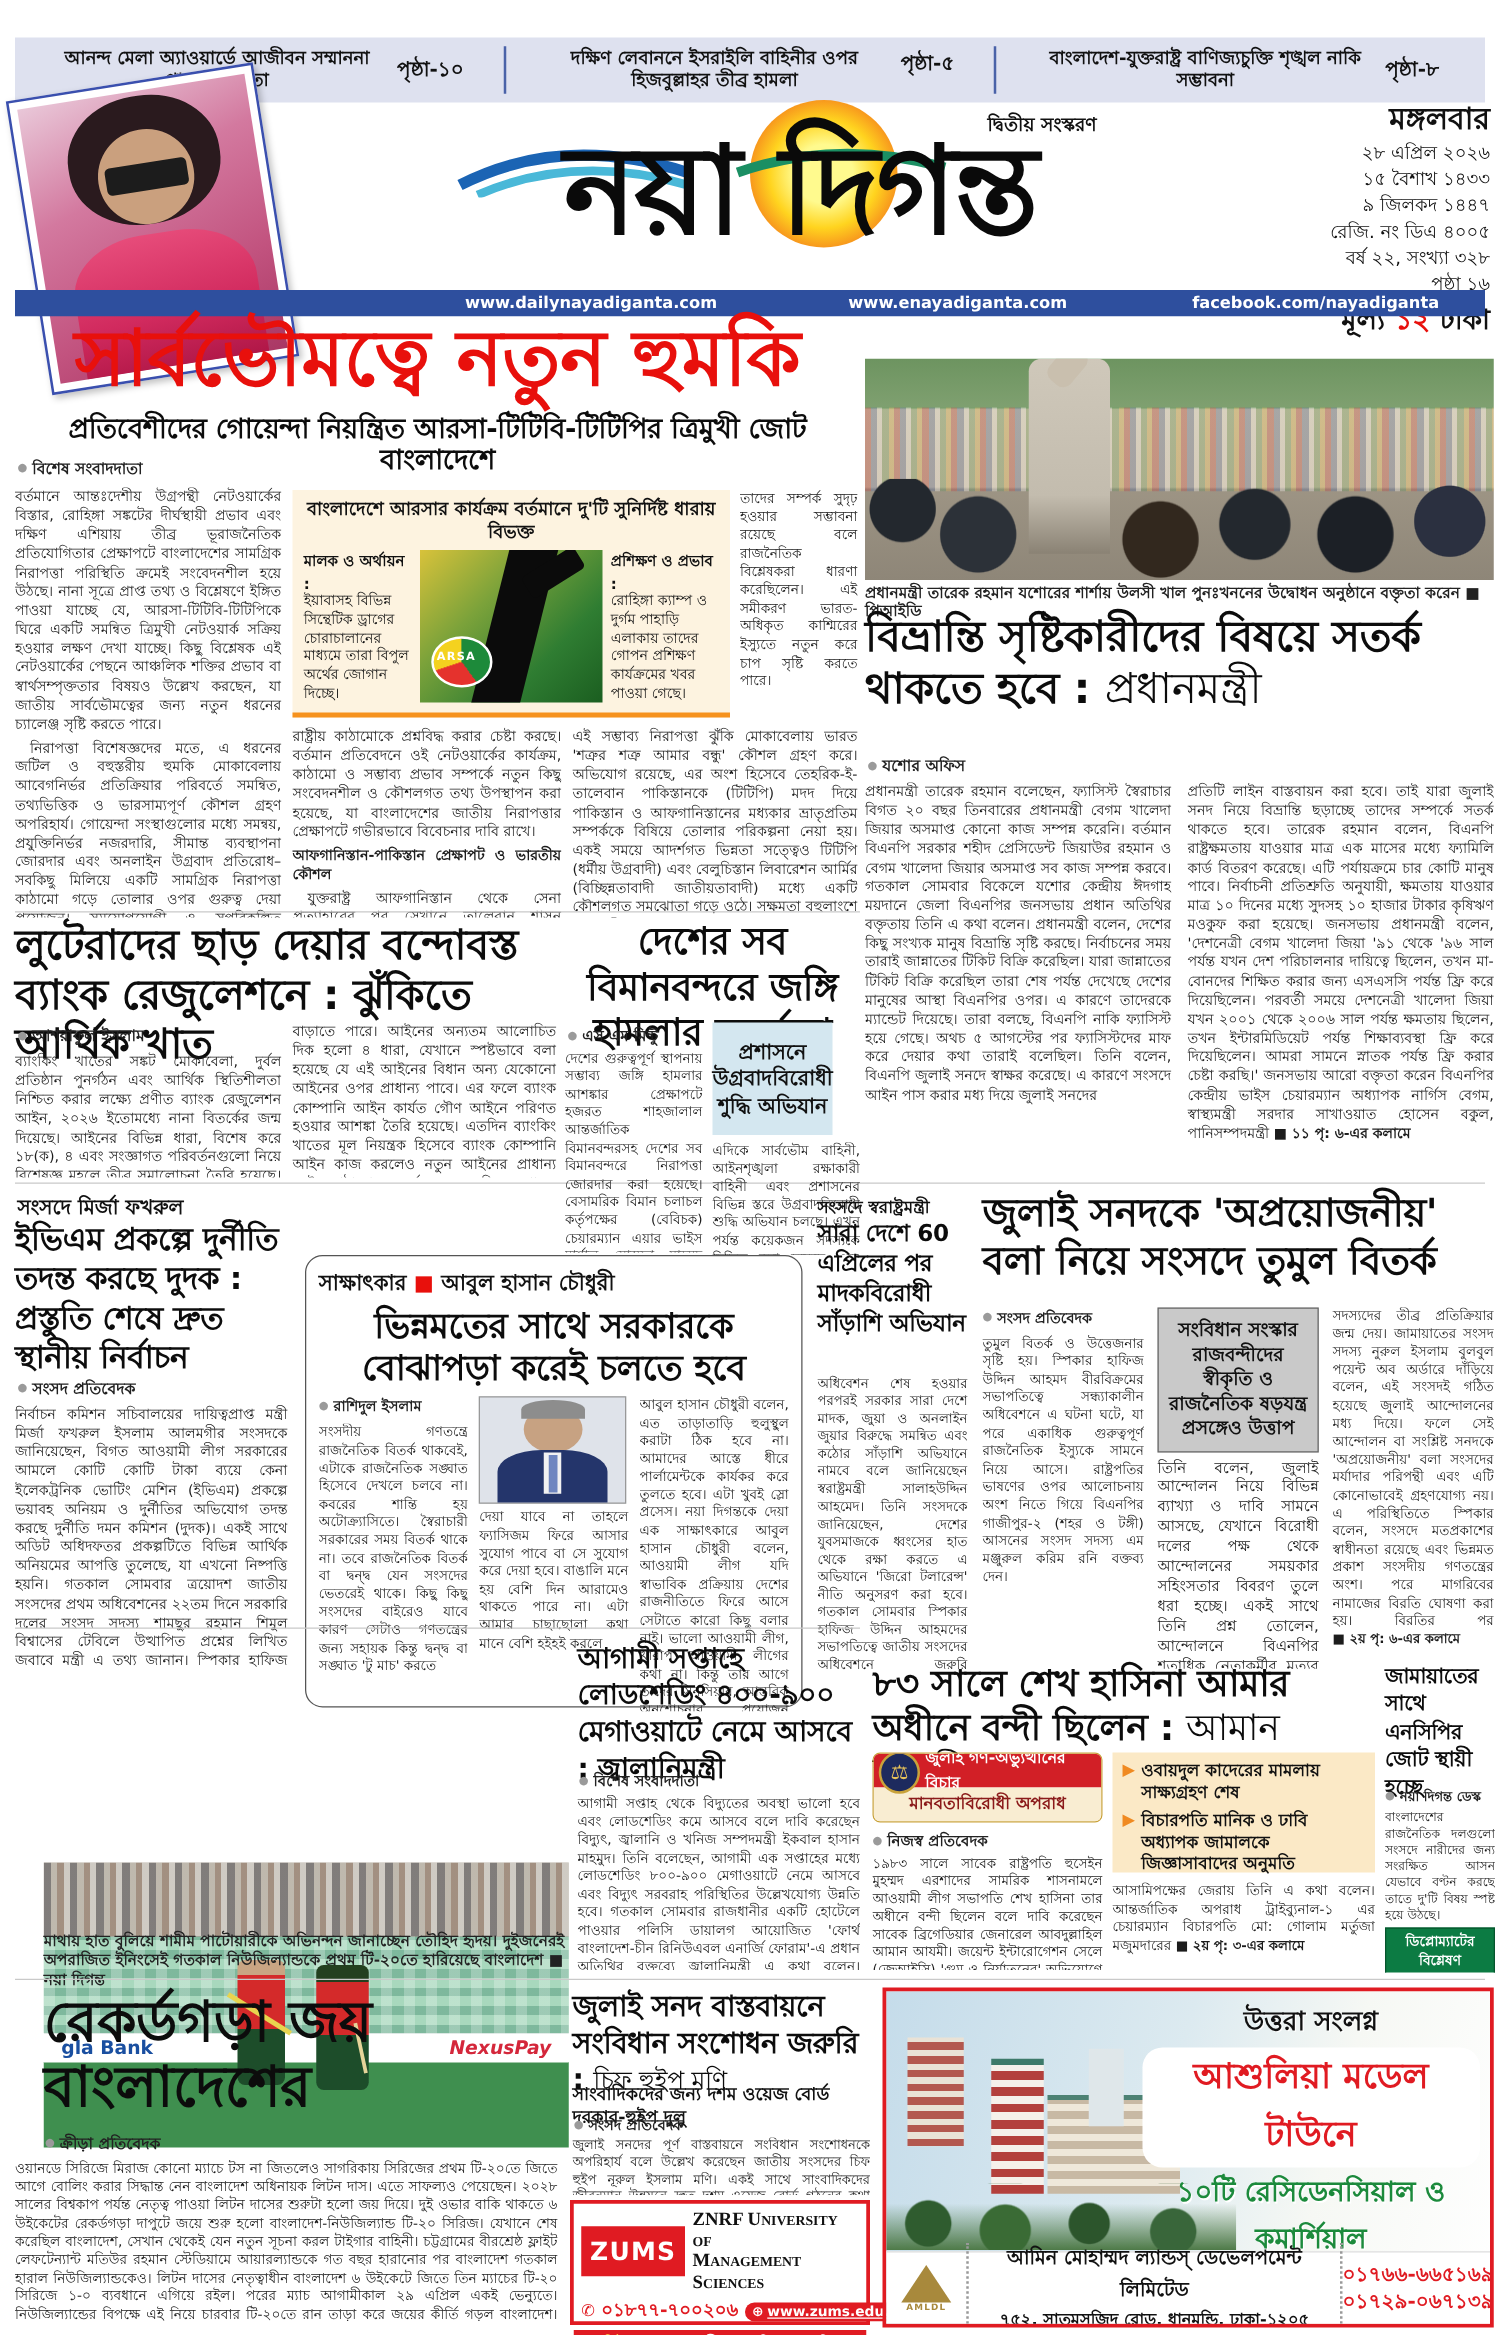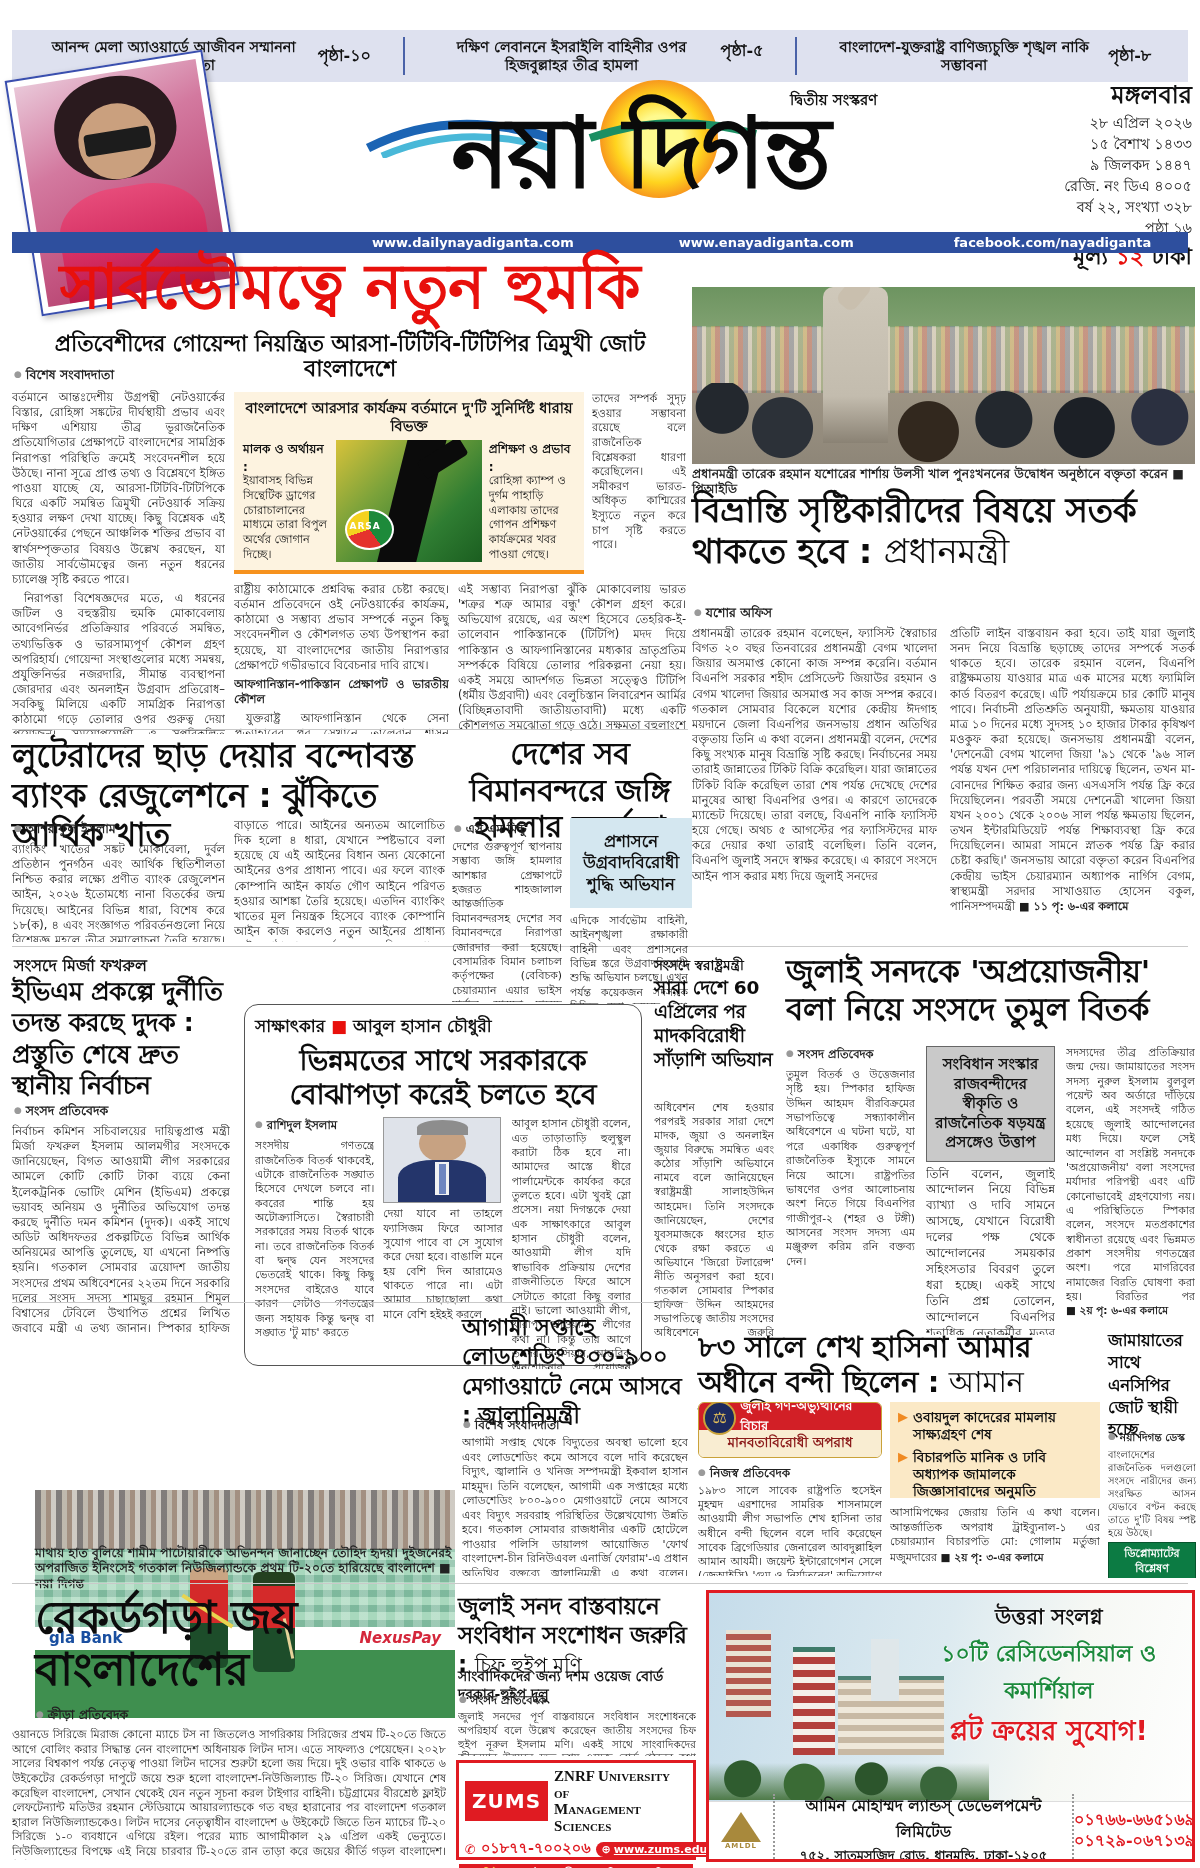--- a/index.html
+++ b/index.html
@@ -143,21 +143,21 @@
 <div class="abs rule" style="left:12px;top:946px;width:1176px;height:1px"></div>
 
 <div class="abs hl" style="left:12px;top:736px;width:432px;font-size:33px;line-height:1.2">লুটেরাদের ছাড় দেয়ার বন্দোবস্ত ব্যাংক রেজুলেশনে : ঝুঁকিতে আর্থিক খাত</div>
 <div class="abs byline" style="left:14px;top:820px"><span class="dot">●</span><span>আশরাফুল ইসলাম</span></div>
 <div class="abs body-txt" style="left:12px;top:842px;width:213px;height:100px">ব্যাংকিং খাতের সঙ্কট মোকাবেলা, দুর্বল প্রতিষ্ঠান পুনর্গঠন এবং আর্থিক স্থিতিশীলতা নিশ্চিত করার লক্ষ্যে প্রণীত ব্যাংক রেজুলেশন আইন, ২০২৬ ইতোমধ্যে নানা বিতর্কের জন্ম দিয়েছে। আইনের বিভিন্ন ধারা, বিশেষ করে ১৮(ক), ৪ এবং সংজ্ঞাগত পরিবর্তনগুলো নিয়ে বিশেষজ্ঞ মহলে তীব্র সমালোচনা তৈরি হয়েছে। অনেকের মতে, এই আইন কাঙ্ক্ষিত সংস্কারের পরিবর্তে ব্যাংক খাতে শিথিলতা, দায়মুক্তি এবং নৈতিক ঝুঁকি</div>
 <div class="abs body-txt" style="left:234px;top:818px;width:211px;height:124px"><span>বাড়াতে পারে। আইনের অন্যতম আলোচিত দিক হলো ৪ ধারা, যেখানে স্পষ্টভাবে বলা হয়েছে যে এই আইনের বিধান অন্য যেকোনো আইনের ওপর প্রাধান্য পাবে। এর ফলে ব্যাংক কোম্পানি আইন কার্যত গৌণ আইনে পরিণত হওয়ার আশঙ্কা তৈরি হয়েছে। এতদিন ব্যাংকিং খাতের মূল নিয়ন্ত্রক হিসেবে ব্যাংক কোম্পানি আইন কাজ করলেও নতুন আইনের প্রাধান্য সেই কাঠামোকে দুর্বল করে দিতে পারে। আইনের এই ভাষাগত প্রাধান্য ভবিষ্যতে</span> </div>
 
 <div class="abs hl" style="left:452px;top:736px;width:236px;font-size:30px;line-height:1.22;text-align:center">দেশের সব বিমানবন্দরে জঙ্গি হামলার সতর্কতা</div>
 <div class="abs byline" style="left:454px;top:820px;font-size:12px"><span class="dot">●</span><span>এস এম মিন্টু</span></div>
 <div class="abs body-txt" style="left:452px;top:840px;width:110px;height:162px;font-size:10.8px">দেশের গুরুত্বপূর্ণ স্থাপনায় সম্ভাব্য জঙ্গি হামলার আশঙ্কার প্রেক্ষাপটে হজরত শাহজালাল আন্তর্জাতিক বিমানবন্দরসহ দেশের সব বিমানবন্দরে নিরাপত্তা জোরদার করা হয়েছে। বেসামরিক বিমান চলাচল কর্তৃপক্ষের (বেবিচক) চেয়ারম্যান এয়ার ভাইস মার্শাল মোস্তফা মাহমুদ সিদ্দিক গতকাল বিষয়টি নিশ্চিত করেছেন। তিনি জানান, বিমানবন্দরগুলো সবসময়ই নিরাপত্তা বলয়ের মধ্যে থাকে; তবে পুলিশ সদর দফতরের সতর্কবার্তার পর নিরাপত্তাব্যবস্থা আরো জোরদার করা হয়েছে।</div>
-<div class="abs" style="left:570px;top:818px;width:122px;height:90px;background:#d4e7f0;font-size:16.5px;font-weight:800;text-align:center;display:flex;align-items:center;justify-content:center;line-height:1.3;padding:4px">প্রশাসনে উগ্রবাদবিরোধী শ‍ুদ্ধি অভিযান</div>
+<div class="abs" style="left:570px;top:818px;width:96px;height:90px;background:#d4e7f0;font-size:16.5px;font-weight:800;text-align:center;display:flex;align-items:center;justify-content:center;line-height:1.3;padding:4px">প্রশাসনে উগ্রবাদবিরোধী শ‍ুদ্ধি অভিযান</div>
 <div class="abs body-txt" style="left:570px;top:914px;width:118px;height:90px;font-size:10.8px"><span>এদিকে সার্বভৌম বাহিনী, আইনশৃঙ্খলা রক্ষাকারী বাহিনী এবং প্রশাসনের বিভিন্ন স্তরে উগ্রবাদবিরোধী শুদ্ধি অভিযান চলছে। এখন পর্যন্ত কয়েকজন সদস্যকে চিহ্নিত করা হয়েছে এবং কয়েকজনকে হেফাজতে নিয়ে জিজ্ঞাসাবাদ করা হচ্ছে। এ ছাড়া কয়েকজন সদস্য কর্মস্থল থেকে অনুপস্থিত রয়েছেন বলে</span> </div>
 
 <div class="abs kicker" style="left:14px;top:953px;font-size:16px">সংসদে মির্জা ফখরুল</div>
 <div class="abs hl" style="left:12px;top:976px;width:220px;font-size:25px;line-height:1.25">ইভিএম প্রকল্পে দুর্নীতি তদন্ত করছে দুদক : প্রস্তুতি শেষে দ্রুত স্থানীয় নির্বাচন</div>
 <div class="abs byline" style="left:14px;top:1102px"><span class="dot">●</span><span>সংসদ প্রতিবেদক</span></div>
 <div class="abs body-txt" style="left:12px;top:1124px;width:218px;height:212px"><span>নির্বাচন কমিশন সচিবালয়ের দায়িত্বপ্রাপ্ত মন্ত্রী মির্জা ফখরুল ইসলাম আলমগীর সংসদকে জানিয়েছেন, বিগত আওয়ামী লীগ সরকারের আমলে কোটি কোটি টাকা ব্যয়ে কেনা ইলেকট্রনিক ভোটিং মেশিন (ইভিএম) প্রকল্পে ভয়াবহ অনিয়ম ও দুর্নীতির অভিযোগ তদন্ত করছে দুর্নীতি দমন কমিশন (দুদক)। একই সাথে অডিট অধিদফতর প্রকল্পটিতে বিভিন্ন আর্থিক অনিয়মের আপত্তি তুলেছে, যা এখনো নিষ্পত্তি হয়নি। গতকাল সোমবার ত্রয়োদশ জাতীয় সংসদের প্রথম অধিবেশনের ২২তম দিনে সরকারি দলের সংসদ সদস্য শামছুর রহমান শিমুল বিশ্বাসের টেবিলে উত্থাপিত প্রশ্নের লিখিত জবাবে মন্ত্রী এ তথ্য জানান। স্পিকার হাফিজ উদ্দিন আহমদ অধিবেশনে সভাপতিত্ব করেন। শামছুর রহমান শিমুল বিশ্বাসের প্রশ্নের</span> </div>
 
 <div class="abs" style="left:244px;top:1004px;width:398px;height:362px;border:1.5px solid #555;border-radius:14px;padding:8px 10px">
   <div style="font-size:17px;font-weight:700">
     <span>সাক্ষাৎকার</span> <span class="red">■</span> <span>আবুল হাসান চৌধুরী</span>
@@ -294,20 +294,21 @@
 <div class="abs" style="left:706px;top:1590px;width:489px;height:272px;border:3px solid #e01b22;background:linear-gradient(105deg,#c5dcea 0%,#dceaf0 45%,#f6f8f4 70%,#ffffff 100%);overflow:hidden">
   <div class="abs photo" style="left:0;top:0;width:58%;height:78%">
     <div class="abs" style="left:6%;top:18%;width:16%;height:42%;background:repeating-linear-gradient(0deg,#b3584f 0 6px,#e9e2d6 6px 11px)"></div>
     <div class="abs" style="left:30%;top:26%;width:15%;height:52%;background:repeating-linear-gradient(0deg,#b3403c 0 7px,#f5f0ea 7px 13px);border-top:5px solid #3d7a6a"></div>
     <div class="abs" style="left:46%;top:40%;width:38%;height:38%;background:repeating-linear-gradient(0deg,#c8b9a4 0 6px,#efe8da 6px 12px);border-top:4px solid #4d8274"></div>
     <div class="abs" style="left:58%;top:22%;width:10%;height:30%;background:#dfe7ea"></div>
     <div class="abs" style="left:0;bottom:0;width:100%;height:26%;background:radial-gradient(circle at 12% 60%,#2f5c2f 0 18px,transparent 19px),radial-gradient(circle at 34% 70%,#3a6b35 0 20px,transparent 21px),radial-gradient(circle at 58% 60%,#2c552c 0 16px,transparent 17px),radial-gradient(circle at 82% 72%,#39663a 0 18px,transparent 19px),linear-gradient(180deg,transparent 0 30%,#4e7a48 100%)"></div>
   </div>
   <div class="abs" style="right:8px;top:8px;width:56%;text-align:center">
     <div style="font-size:21px;font-weight:800;color:#111;text-shadow:1px 1px 0 #fff">উত্তরা সংলগ্ন</div>
+    <div style="font-size:28px;font-weight:800;color:#e01b22;background:#fff;border-radius:16px;margin:2px 0;padding:1px 4px;display:inline-block">আশুলিয়া মডেল টাউনে</div>
     <div style="font-size:22px;font-weight:800;color:#1c8a3c;text-shadow:1px 1px 0 #fff">১০টি রেসিডেনসিয়াল ও কমার্শিয়াল</div>
     <div style="font-size:27px;font-weight:800;color:#e01b22;text-shadow:1px 1px 0 #fff">প্লট ক্রয়ের সুযোগ!</div>
     
     
   </div>
   <div class="abs" style="left:0;bottom:0;width:100%;height:58px;background:#fff;display:flex;align-items:center;border-top:1px solid #ddd">
     <div style="width:64px;text-align:center">
       <div style="width:0;height:0;border-left:20px solid transparent;border-right:20px solid transparent;border-bottom:30px solid #a8893c;margin:0 auto"></div>
       <div style="font-size:7px;font-weight:700;color:#a8893c;letter-spacing:1px">AMLDL</div>
     </div>

